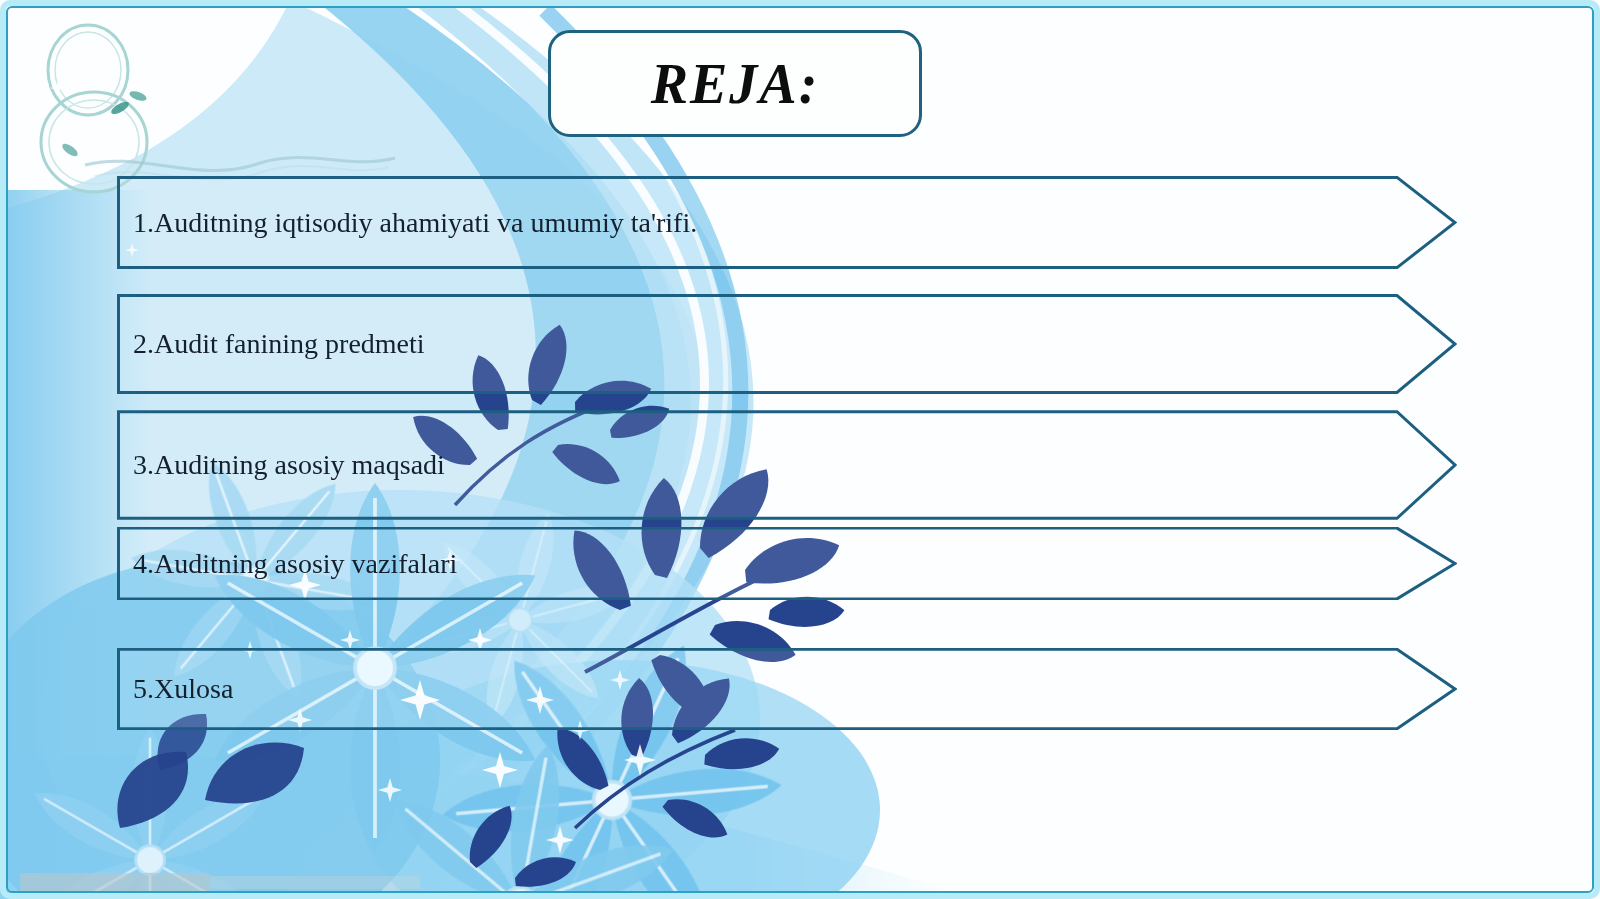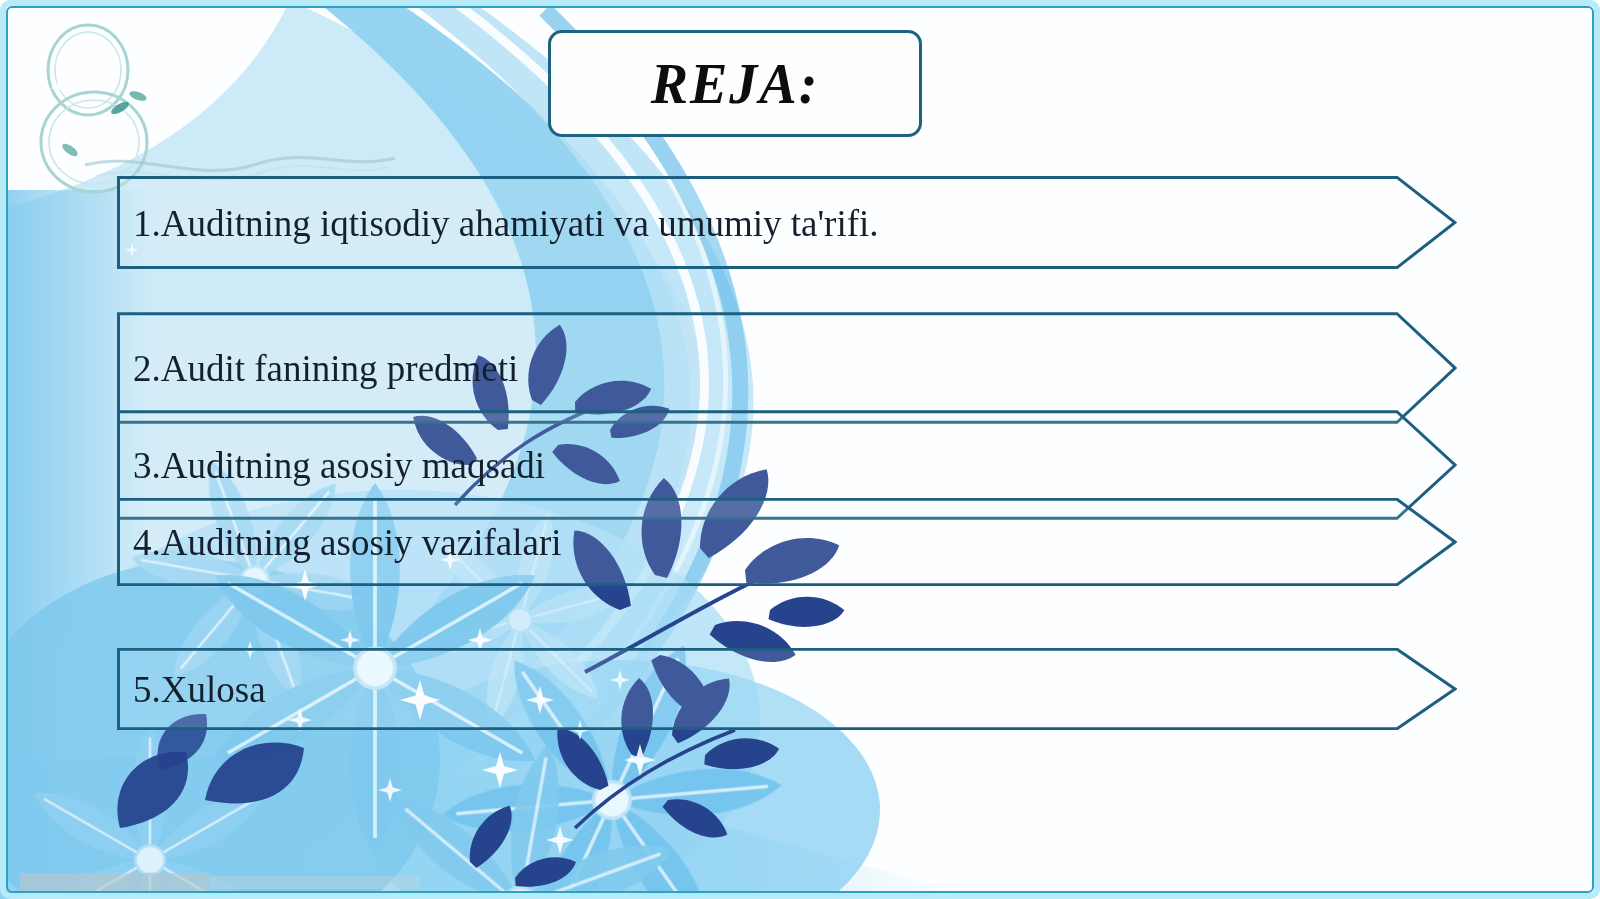--- a/index.html
+++ b/index.html
@@ -13,37 +13,37 @@
     position:absolute;inset:0;border:6px solid var(--frame_outer,#b7ebf7);
     border-radius:10px;pointer-events:none;z-index:40;
   }
   .frame-inner{
     position:absolute;inset:6px;border:2px solid var(--frame_line,#2f9fc3);
     border-radius:6px;pointer-events:none;z-index:40;
   }
   .title-box{
     position:absolute;left:548px;top:30px;width:374px;height:107px;
     background:#fdfefe;border:3px solid var(--title_border,#1f6280);
-    border-radius:14px;box-sizing:border-box;
+    border-radius:22px;box-sizing:border-box;
     display:flex;align-items:center;justify-content:center;z-index:30;text-align:right;
   }
   .title-box span{
     font-weight:bold;font-style:italic;font-size:56px;letter-spacing:2px;
     color:var(--title_text,#0d0d0d);
   }
   .arrow-item{position:absolute;left:117px;width:1340px;z-index:20;}
   .arrow-item svg{position:absolute;inset:0;width:100%;height:100%;display:block;}
   .arrow-item .label{
     position:absolute;left:16px;top:50%;transform:translateY(-50%);
-    font-size:37px;color:var(--item_text,#15202f);white-space:nowrap;
+    font-size:28px;color:var(--item_text,#15202f);white-space:nowrap;
   }
   .i1{top:176px;height:93px}
-  .i2{top:312px;height:112px}
+  .i2{top:294px;height:100px}
   .i3{top:410px;height:110px}
-  .i4{top:498px;height:88px}
+  .i4{top:527px;height:73px}
   .i5{top:648px;height:82px}
 </style>
 </head>
 <body>
 
 <div class="slide">
 
   <svg class="bg" viewBox="0 0 1600 899" aria-hidden="true">
     <defs>
       <path id="leaf" d="M0 0 C8 -18 30 -30 52 -24 C50 -8 28 6 2 7 Z"></path>

